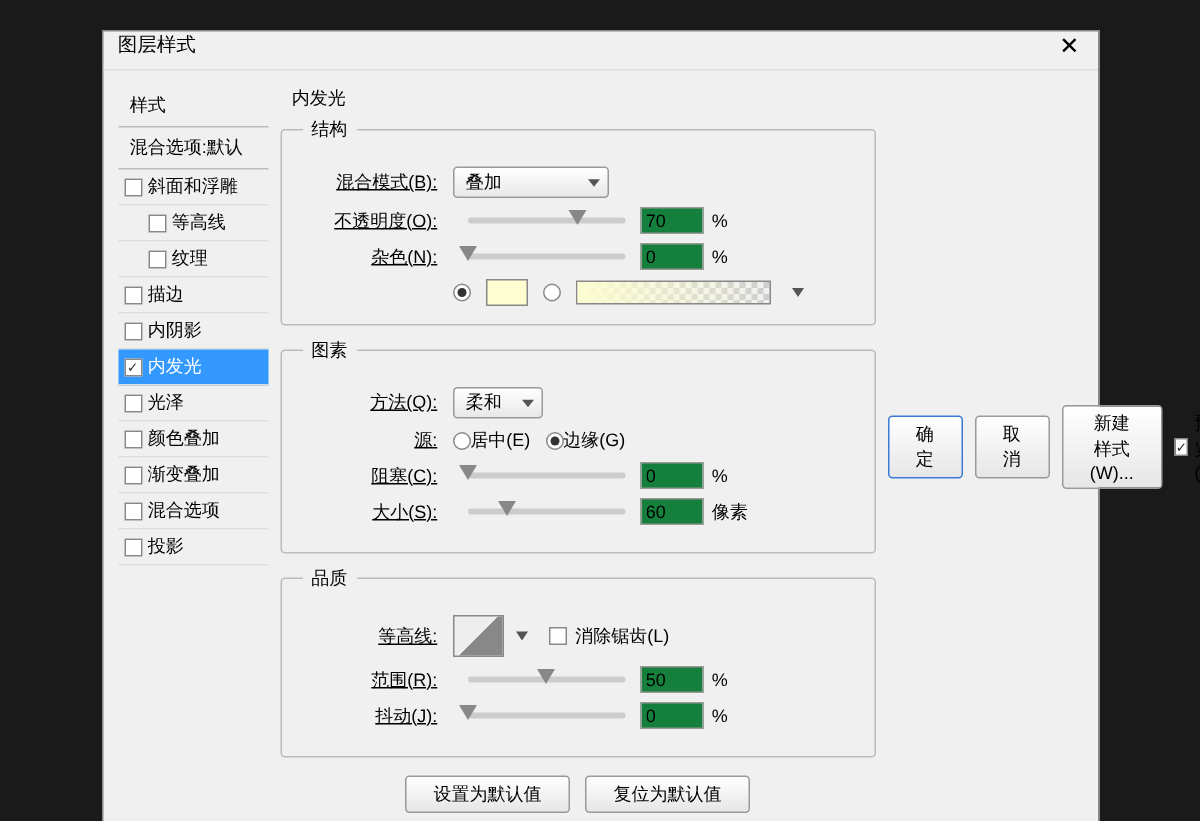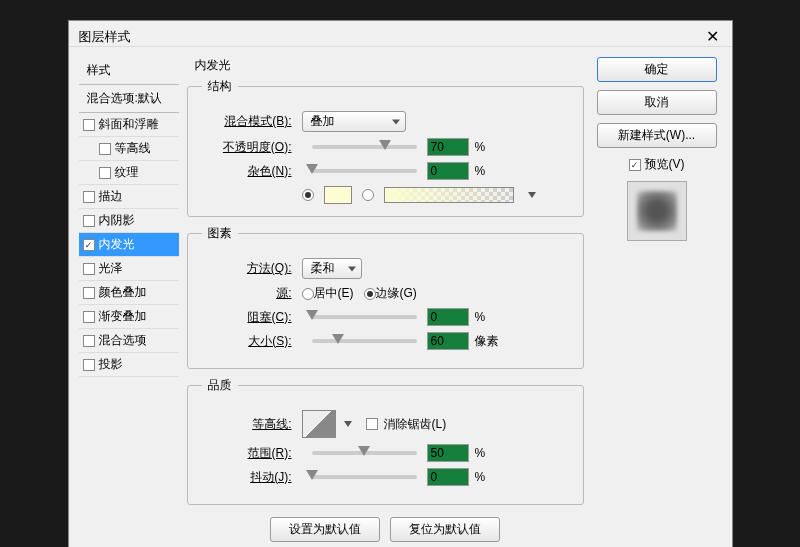--- a/index.html
+++ b/index.html
@@ -1,18 +1,18 @@
 <!DOCTYPE html>
 <html><head>
 <meta charset="utf-8">
 <style>
 * { box-sizing: border-box; margin: 0; padding: 0; font-family: "Microsoft YaHei", sans-serif; font-size: 12px; }
 body { background: #1a1a1a; display: flex; justify-content: center; align-items: flex-start; padding-top: 20px; }
 .dialog { width: 665px; height: 530px; background: #f0f0f0; border: 1px solid #888; position: relative; }
-.titlebar { height: 26px; display: flex; align-items: flex-end; justify-content: space-between; padding: 0 8px 0 10px; border-bottom: 1px solid #ddd; }
+.titlebar { height: 26px; display: flex; align-items: flex-start; justify-content: space-between; padding: 0 8px 0 10px; border-bottom: 1px solid #ddd; }
 .title { font-size: 13px; }
 .close { font-size: 16px; cursor: pointer; padding: 0 4px; }
 .body { display: flex; padding: 10px; height: calc(100% - 26px); }
 .sidebar { width: 100px; flex-shrink: 0; }
 .side-head { padding: 5px 8px; border-bottom: 1px solid #bbb; }
 .side-item { display: flex; align-items: center; padding: 3px 4px; gap: 4px; cursor: pointer; border-bottom: 1px solid #ddd; }
 .side-item.indent { padding-left: 20px; }
 .side-item.sel { background: #3399ff; color: #fff; }
 .cb { width: 12px; height: 12px; border: 1px solid #888; background: #fff; display: inline-flex; align-items: center; justify-content: center; font-size: 9px; color: #333; }
 .cb.checked::after { content: "✓"; }
@@ -33,21 +33,21 @@
 .radio { width: 12px; height: 12px; border: 1px solid #888; border-radius: 50%; background: #fff; display: inline-flex; align-items: center; justify-content: center; }
 .radio.sel::after { content: ""; width: 6px; height: 6px; border-radius: 50%; background: #333; }
 .swatch { width: 28px; height: 18px; border: 1px solid #888; }
 .sw-yellow { background: #fdfdd1; }
 .grad { width: 130px; height: 16px; border: 1px solid #888; background: linear-gradient(to right, #fdfdd1, rgba(253,253,209,0)); position: relative; }
 .checker { background-image: linear-gradient(45deg,#ccc 25%,transparent 25%,transparent 75%,#ccc 75%),linear-gradient(45deg,#ccc 25%,transparent 25%,transparent 75%,#ccc 75%); background-size: 8px 8px; background-position: 0 0, 4px 4px; }
 .down-caret { width:0; height:0; border-left:4px solid transparent; border-right:4px solid transparent; border-top:6px solid #555; margin-left:4px; }
 .contour-box { width: 34px; height: 28px; border: 1px solid #888; background: linear-gradient(135deg,#eee 50%,#888 50%); display:inline-block; margin-right:4px; }
 .btn-row { display: flex; gap: 10px; justify-content: center; padding-top: 4px; }
 .btn { background: linear-gradient(#fff,#e6e6e6); border: 1px solid #999; border-radius: 3px; padding: 3px 18px; cursor: pointer; }
-.right { width: 130px; flex-shrink: 0; display: flex; flex-direction: column; align-items: center; gap: 8px; }
+.right { width: 130px; flex-shrink: 0; display: flex; flex-direction: row; align-items: center; gap: 8px; }
 .right .btn { width: 120px; text-align: center; }
 .right .btn.primary { border: 1px solid #3a7bd5; }
 .preview-row { display:flex; align-items:center; gap:4px; }
 .preview-box { width: 60px; height: 60px; border: 1px solid #aaa; background: #e0e0e0; display:flex; align-items:center; justify-content:center; }
 .preview-inner { width: 40px; height: 40px; background: radial-gradient(circle, #555 30%, #888 70%, #ccc 100%); filter: blur(2px); }
 </style>
 </head>
 <body>
 
 <div class="dialog">

